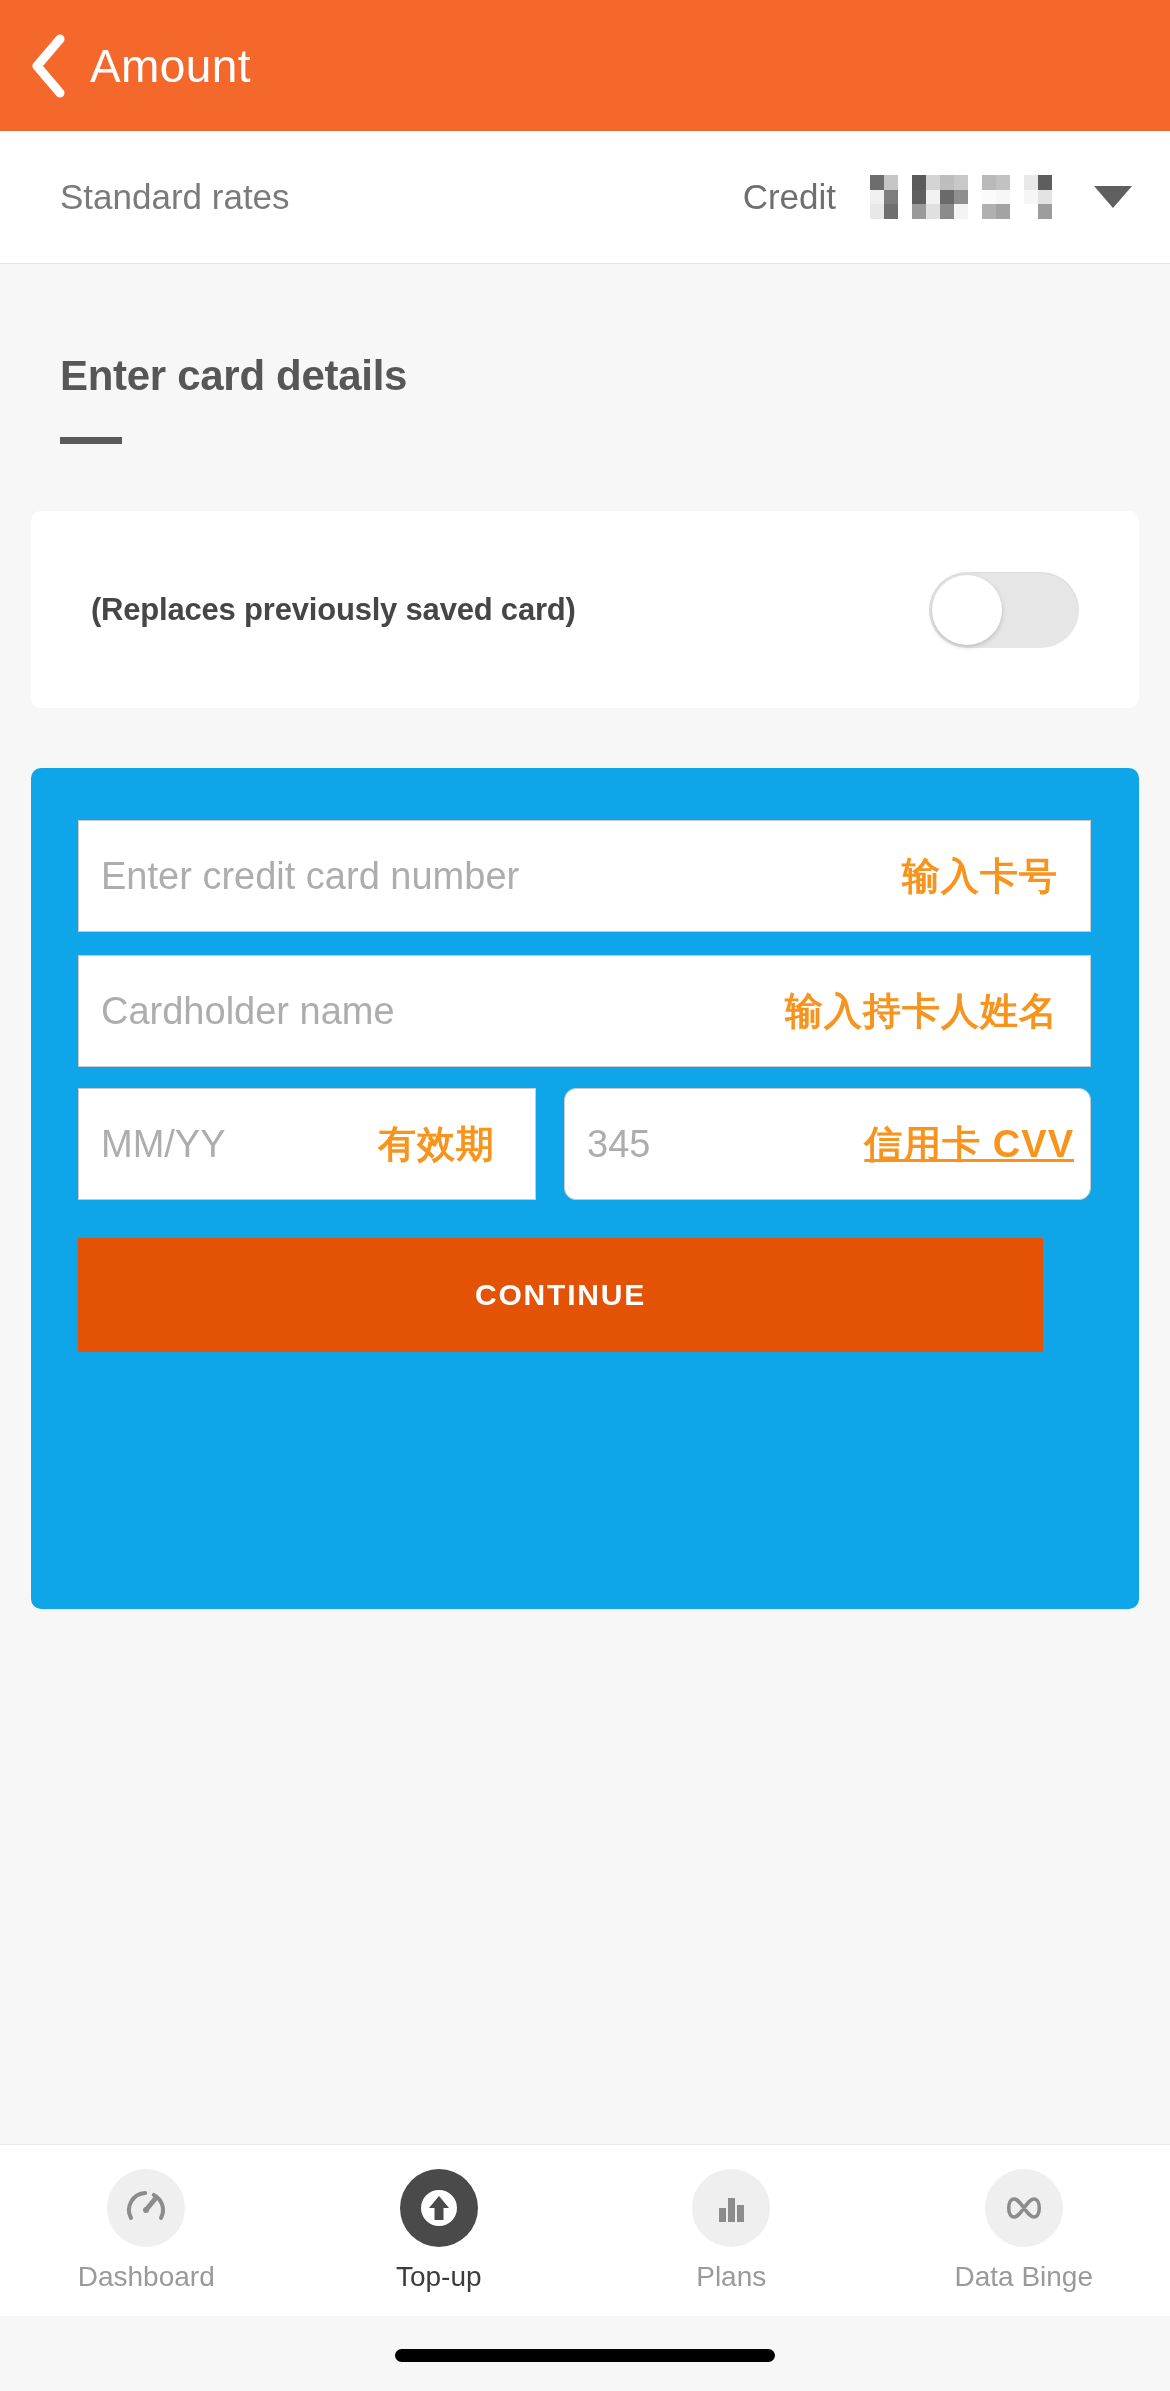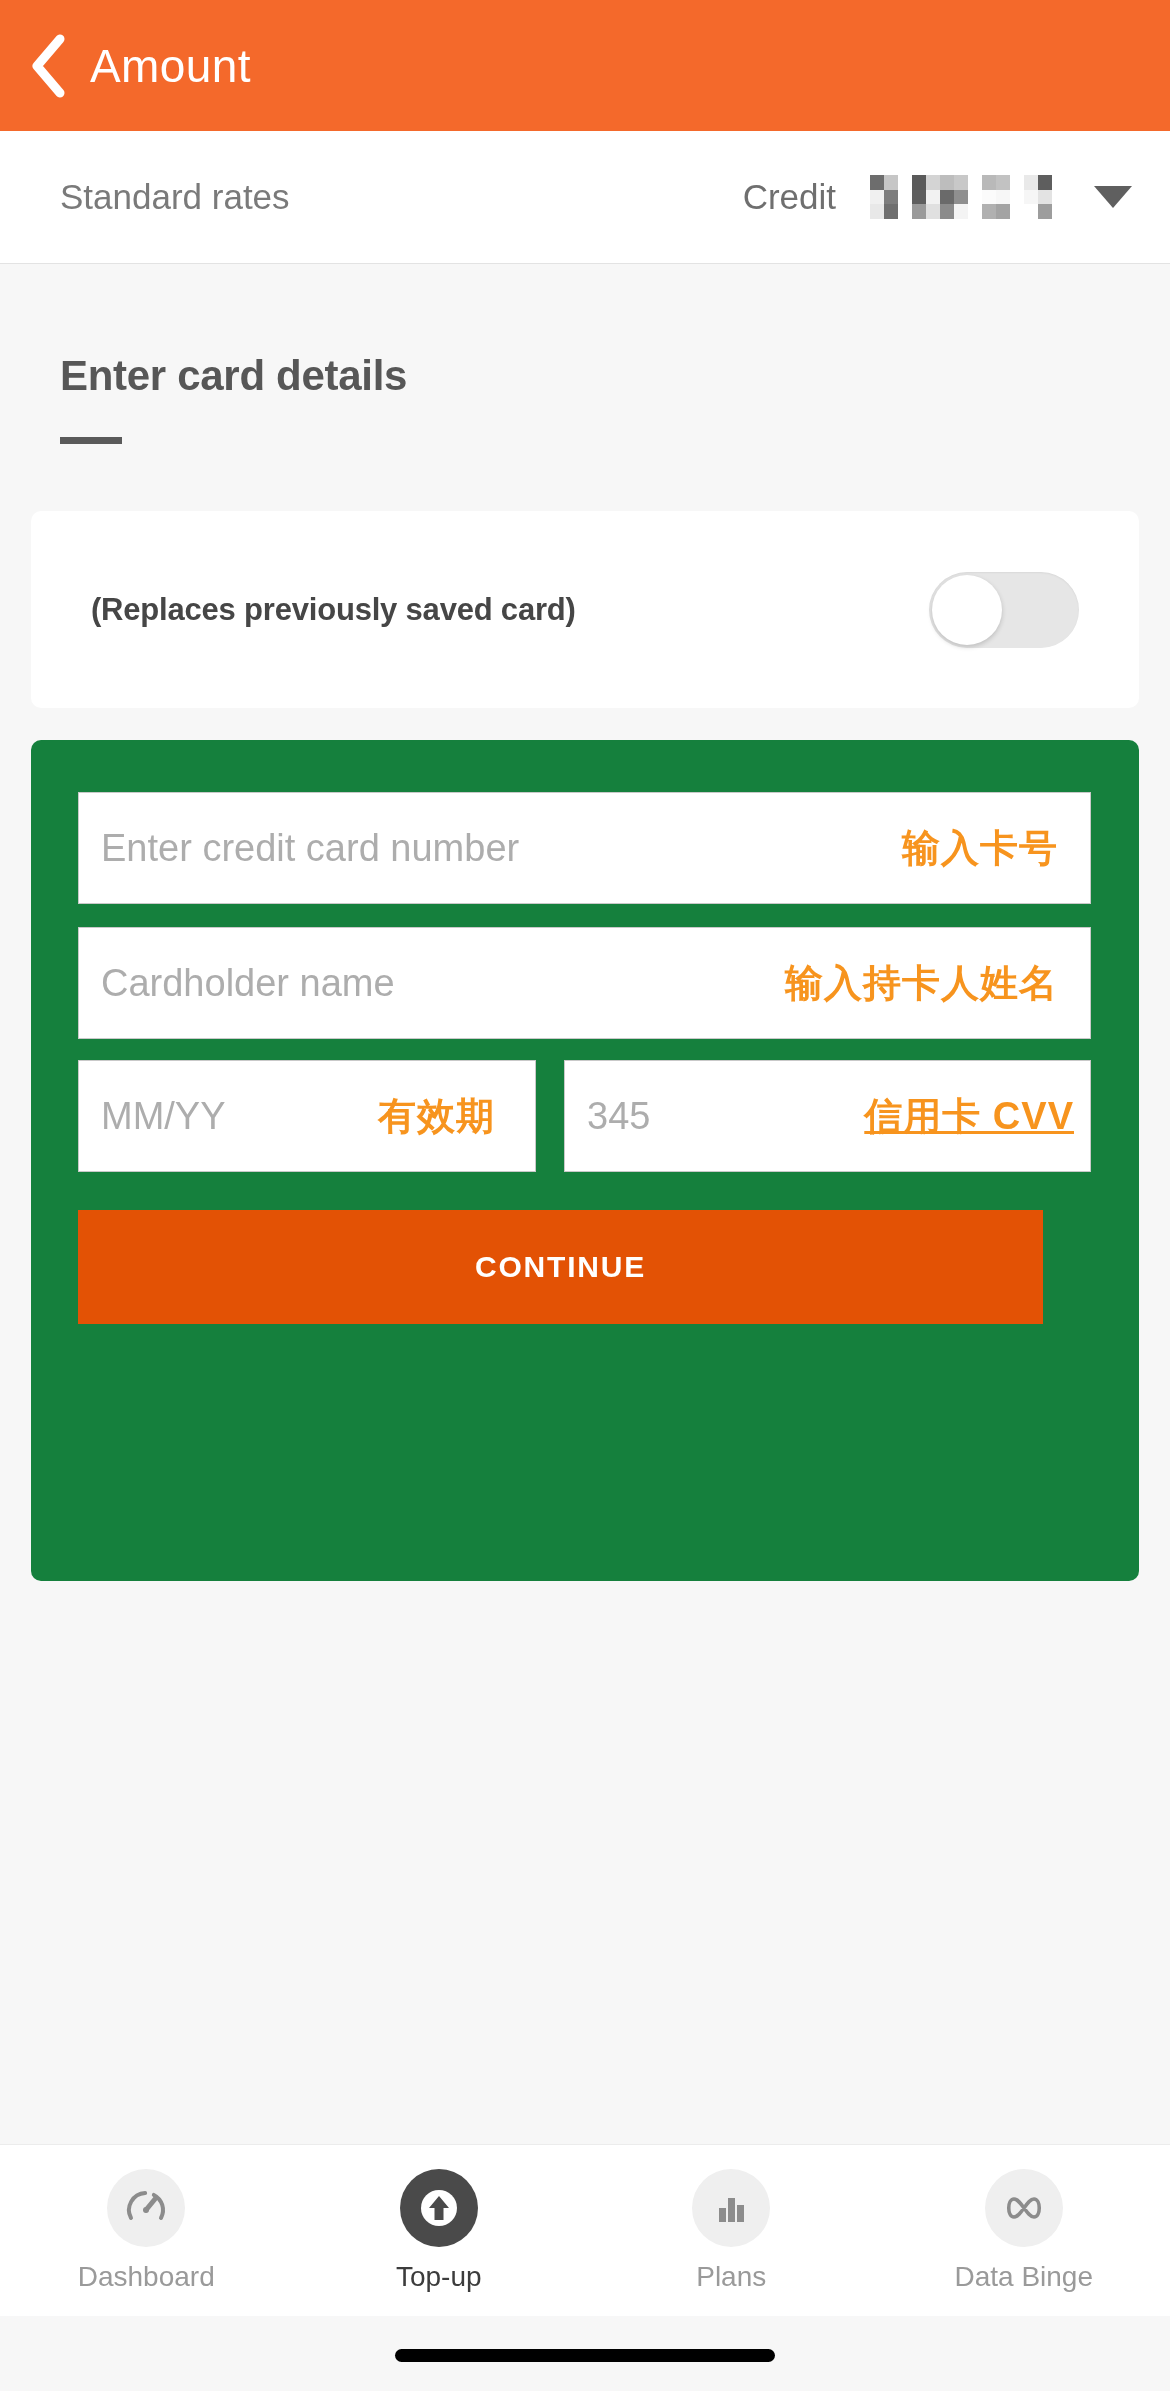--- a/index.html
+++ b/index.html
@@ -66,31 +66,31 @@
     box-shadow: inset 0 1px 2px rgba(0,0,0,.06);
   }
   .toggle .knob {
     position:absolute; top:3px; left:3px; width:70px; height:70px;
     border-radius:50%; background:#ffffff;
     box-shadow:0 2px 5px rgba(0,0,0,.18);
   }
 
   
   .form-card {
-    position:absolute; top:740px; left:31px; width:1108px; height:841px;
-    background:#15803d; border-radius:10px;
+    position:absolute; top:768px; left:31px; width:1108px; height:841px;
+    background:#0ea5e9; border-radius:10px;
   }
   .field {
     position:absolute; border:1px solid #c9c9c9; background:#ffffff;
     display:flex; align-items:center;
   }
   .f-number { left:47px; top:52px; width:1013px; height:112px; }
   .f-name   { left:47px; top:187px; width:1013px; height:112px; }
   .f-exp    { left:47px; top:320px; width:458px;  height:112px; }
-  .f-cvv    { left:533px; top:320px; width:527px; height:112px; }
+  .f-cvv    { left:533px; top:320px; width:527px; height:112px;border-radius:12px; }
 
   .ph { color:#adadad; font-size:38px; font-weight:400; }
   .cn { color:#F7941E; font-size:38px; font-weight:700; letter-spacing:1px; }
 
   .f-number .ph { margin-left:22px; }
   .f-number .cn { margin-left:auto; margin-right:32px;text-align:right; }
   .f-name .ph { margin-left:22px; }
   .f-name .cn { margin-left:auto; margin-right:32px; }
   .f-exp .ph { margin-left:22px; }
   .f-exp .cn { margin-left:auto; margin-right:40px; }

